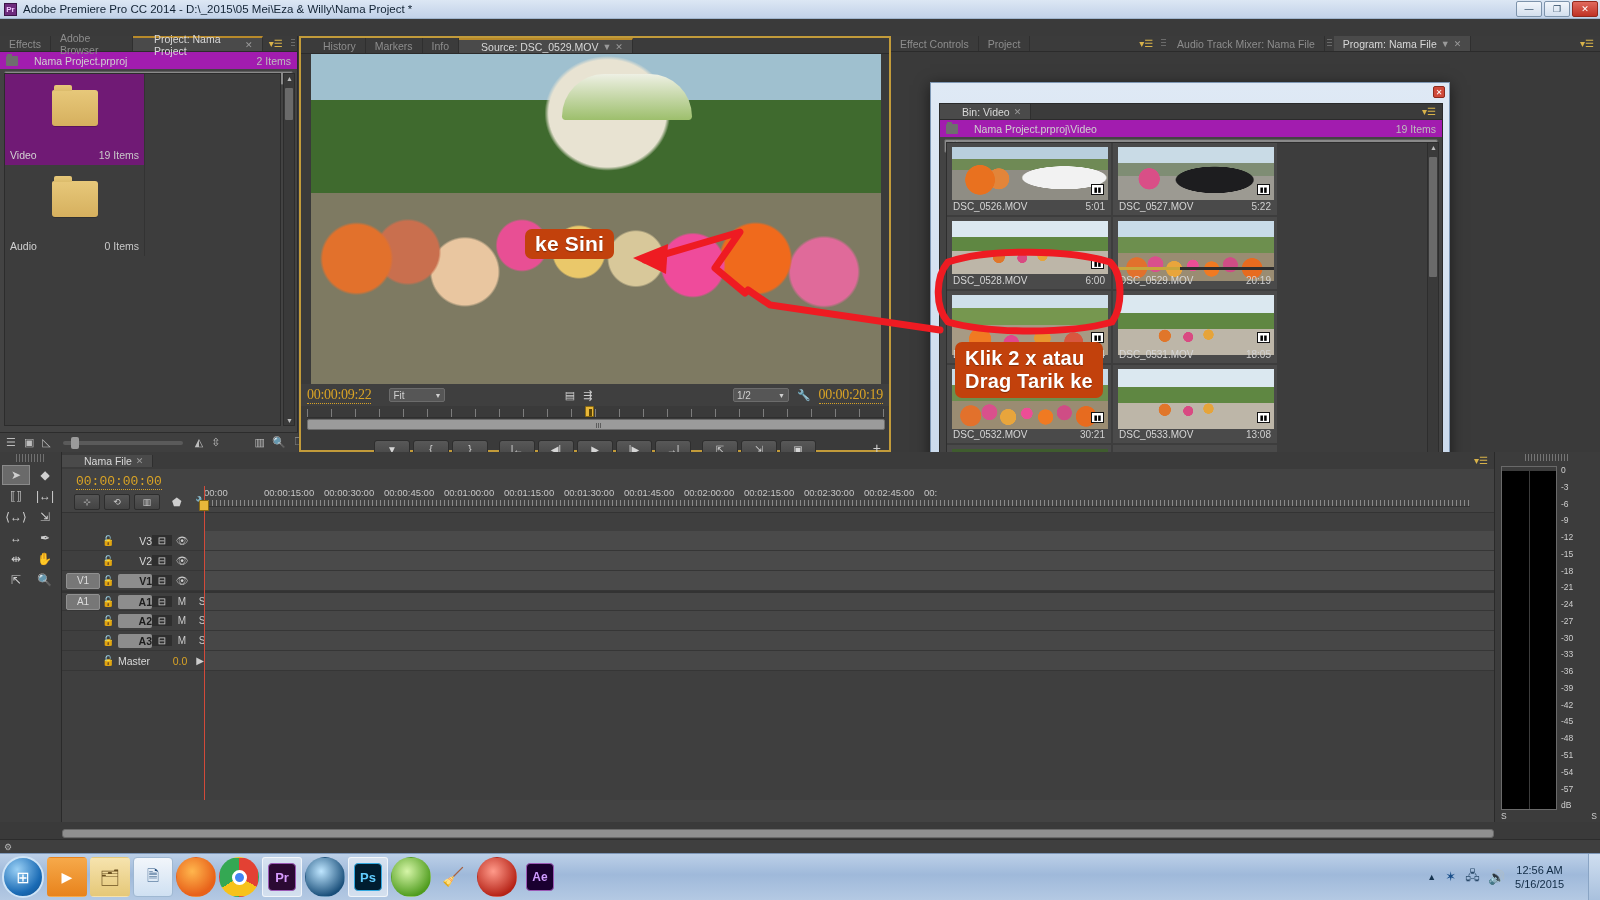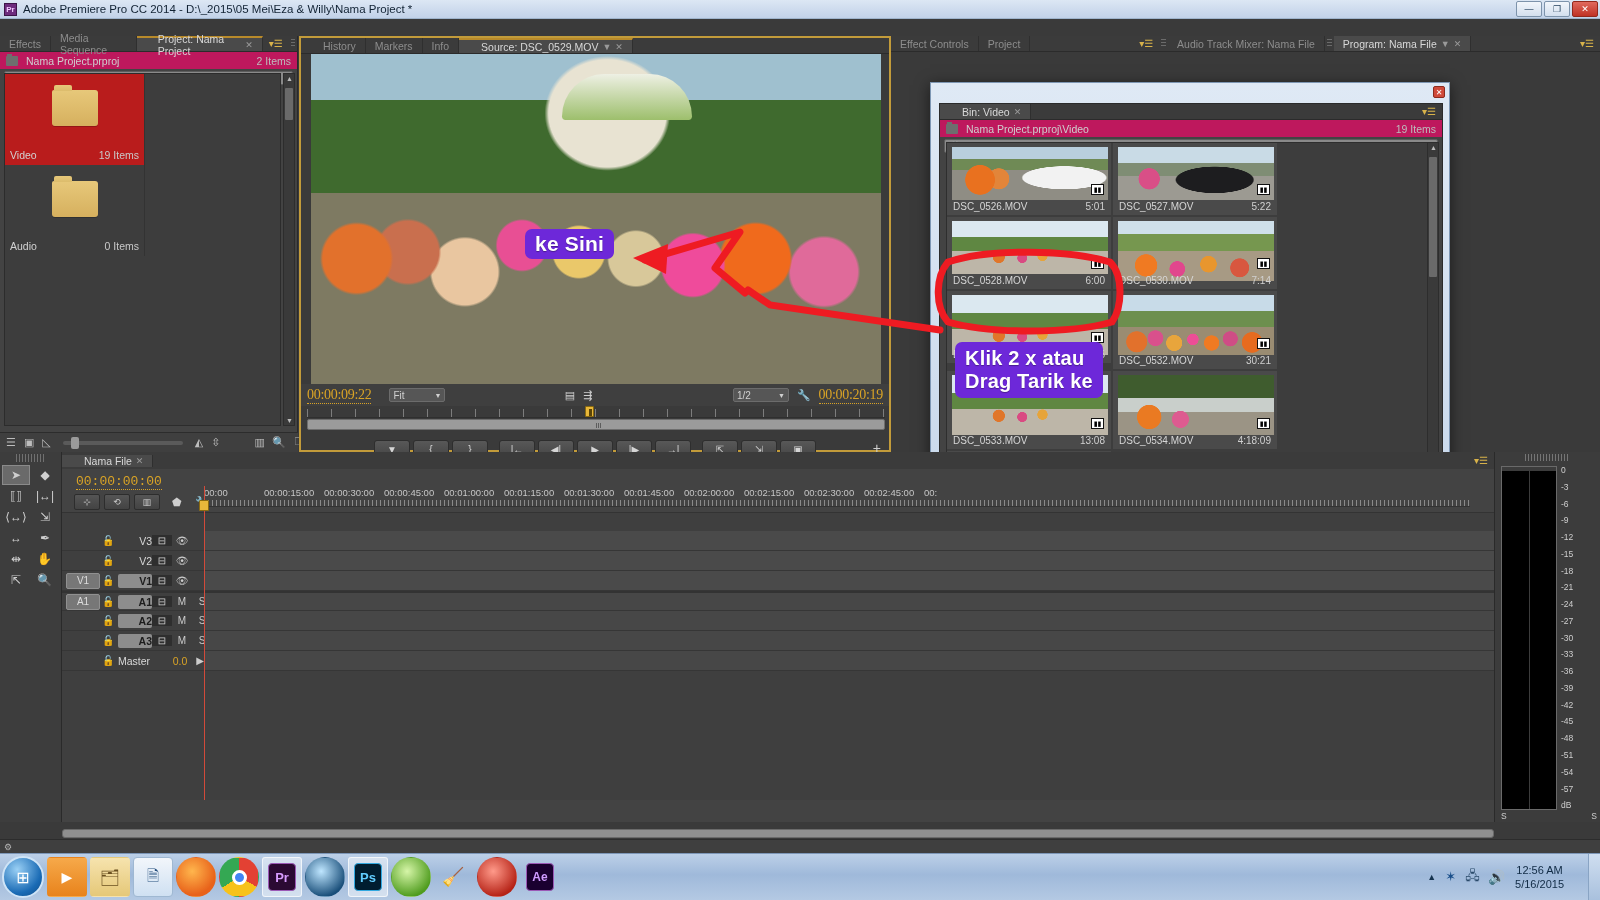--- a/index.html
+++ b/index.html
@@ -54,32 +54,32 @@
   .ptab.activeg{ background:#4a4a4a;color:#d8d8d8;}
   .ptab .x{ font-size:9px;color:#9a9a9a; }
   .grip{ width:5px; background:
      repeating-linear-gradient(180deg,#6b6b6b 0 1px,transparent 1px 3px);
      margin:3px 2px; }
   .panel-menu{ color:#d8b24a;font-size:10px;padding:0 6px;display:flex;align-items:center;}
 
   
   .project-panel{ position:absolute; left:0; top:36px; width:298px; height:416px; background:#434343;
      border-right:1px solid #2a2a2a; }
-  .proj-head{ height:17px; display:flex; align-items:center; padding:0 6px; gap:8px;
-     background:#be185d; font-size:10.5px; color:#cfcfcf;}
+  .proj-head{ height:17px; display:flex; align-items:center; padding:0 6px; gap:16px;
+     background:#a21caf; font-size:10.5px; color:#cfcfcf;}
   .folder-mini{ width:12px;height:10px;background:#6e6e6e;border-radius:1px;position:relative;}
   .folder-mini:before{content:"";position:absolute;left:1px;top:-2px;width:5px;height:2px;background:#6e6e6e;}
   .proj-count{ margin-left:auto; color:#bdbdbd; }
   .searchbox{ margin:2px 4px; height:14px; background:#8a8a8a; border:1px solid #5c5c5c;
       border-radius:2px; display:flex; align-items:center; padding-left:3px;}
   .searchbox .mag{ font-size:9px; color:#2e2e2e; transform:scaleX(-1); }
   .bin-grid{ position:absolute; left:4px; top:37px; right:16px; bottom:26px;
       background:#3d3d3d; border:1px solid #2c2c2c; }
   .bin-item{ width:140px;height:91px;position:relative;float:left;border-right:1px solid #333;}
-  .bin-item.sel{ background:#b91c1c; }
+  .bin-item.sel{ background:#701a75; }
   .folder-big{ width:46px;height:36px;margin:16px auto 0;
      background:linear-gradient(180deg,#e7c87a,#d6b05e); border-radius:2px 3px 3px 3px;
      position:relative; box-shadow:0 1px 0 #00000033;}
   .folder-big:before{content:"";position:absolute;left:2px;top:-5px;width:18px;height:6px;
      background:linear-gradient(180deg,#e7c87a,#dcbc6c);border-radius:2px 2px 0 0;}
   .bin-lbl{ position:absolute;left:5px;bottom:4px;font-size:10.5px;color:#d2d2d2; }
   .bin-cnt{ position:absolute;right:5px;bottom:4px;font-size:10.5px;color:#c9c9c9; }
   .vscroll{ position:absolute;right:2px;top:37px;bottom:26px;width:12px;background:#3a3a3a;border:1px solid #2d2d2d;}
   .vscroll .thumb{ position:absolute;left:1px;top:1px;width:8px;height:32px;background:#6a6a6a;border-radius:1px;}
   .vscroll .arrow{ position:absolute;left:2px;font-size:7px;color:#bbb;}
@@ -202,21 +202,21 @@
      border:2px solid #cfe4f7;display:flex;align-items:center;justify-content:center;color:#fff;font-size:16px;}
   .tbicon{ width:40px;height:40px;margin-left:3px;border:1px solid transparent;border-radius:3px;
      display:flex;align-items:center;justify-content:center;}
   .tbicon.on{ background:rgba(255,255,255,.45);border-color:#ffffffaa;}
   .tray{ position:absolute;right:36px;bottom:0;height:47px;display:flex;align-items:center;gap:9px;color:#15334f;}
   .clock{ text-align:center;font-size:11px;color:#102a44;line-height:14px;}
   .showdesk{ position:absolute;right:0;top:0;width:12px;height:47px;
      background:linear-gradient(180deg,#cfdef0,#a8c0dd);border-left:1px solid #89a4c4;}
 
   
-  .anno{ position:absolute;background:#6d28d9;color:#fff;font-weight:bold;
+  .anno{ position:absolute;background:#c2410c;color:#fff;font-weight:bold;
      font-family:"Liberation Sans",sans-serif;border-radius:7px;padding:3px 10px;
      letter-spacing:0.2px;text-shadow:0 1px 1px #00000055; z-index:60;}
   .anno.k1{ left:525px;top:229px;font-size:21px; }
   .anno.k2{ left:955px;top:342px;font-size:20px;line-height:1.15;padding:5px 10px; }
   .anno-svg{ position:absolute;left:0;top:0;width:1600px;height:900px;pointer-events:none;z-index:55;}
 
   
   .ph{ position:absolute;inset:0; }
   .crowd{
     background:
@@ -297,21 +297,21 @@
     </div>
   </div>
 
 
   <div class="project-panel">
     <div class="tabstrip">
       <div class="ptab">
         <span>Effects</span>
       </div>
       <div class="ptab">
-        <span>Media Sequence</span>
+        <span>Adobe Browser</span>
       </div>
       <div class="ptab active">
         <span class="grip"></span>
         <span>Project: Nama Project</span>
         <span class="x">✕</span>
       </div>
       <div class="panel-menu">▾☰</div>
       <div class="grip"></div>
     </div>
     <div class="proj-head">
@@ -485,20 +485,30 @@
         </div>
         <div class="thumb-cell">
           <div class="thumb-img">
               <div class="ph street"></div>
             </div>
           <span class="thumb-badge">▮▮</span>
           <span class="thumb-name">DSC_0528.MOV</span>
           <span class="thumb-dur">6:00</span>
         </div>
 
+        <div class="thumb-cell">
+          <div class="thumb-img" style="height:60px">
+              <div class="ph crowd"></div>
+            </div>
+          <span class="thumb-progress">
+              <i></i>
+            </span>
+          <span class="thumb-name">DSC_0529.MOV</span>
+          <span class="thumb-dur">20:19</span>
+        </div>
         <div class="thumb-cell">
           <div class="thumb-img" style="height:60px">
               <div class="ph crowd2"></div>
             </div>
           <span class="thumb-badge">▮▮</span>
           <span class="thumb-name">DSC_0530.MOV</span>
           <span class="thumb-dur">7:14</span>
         </div>
         <div class="thumb-cell">
           <div class="thumb-img" style="height:60px">

